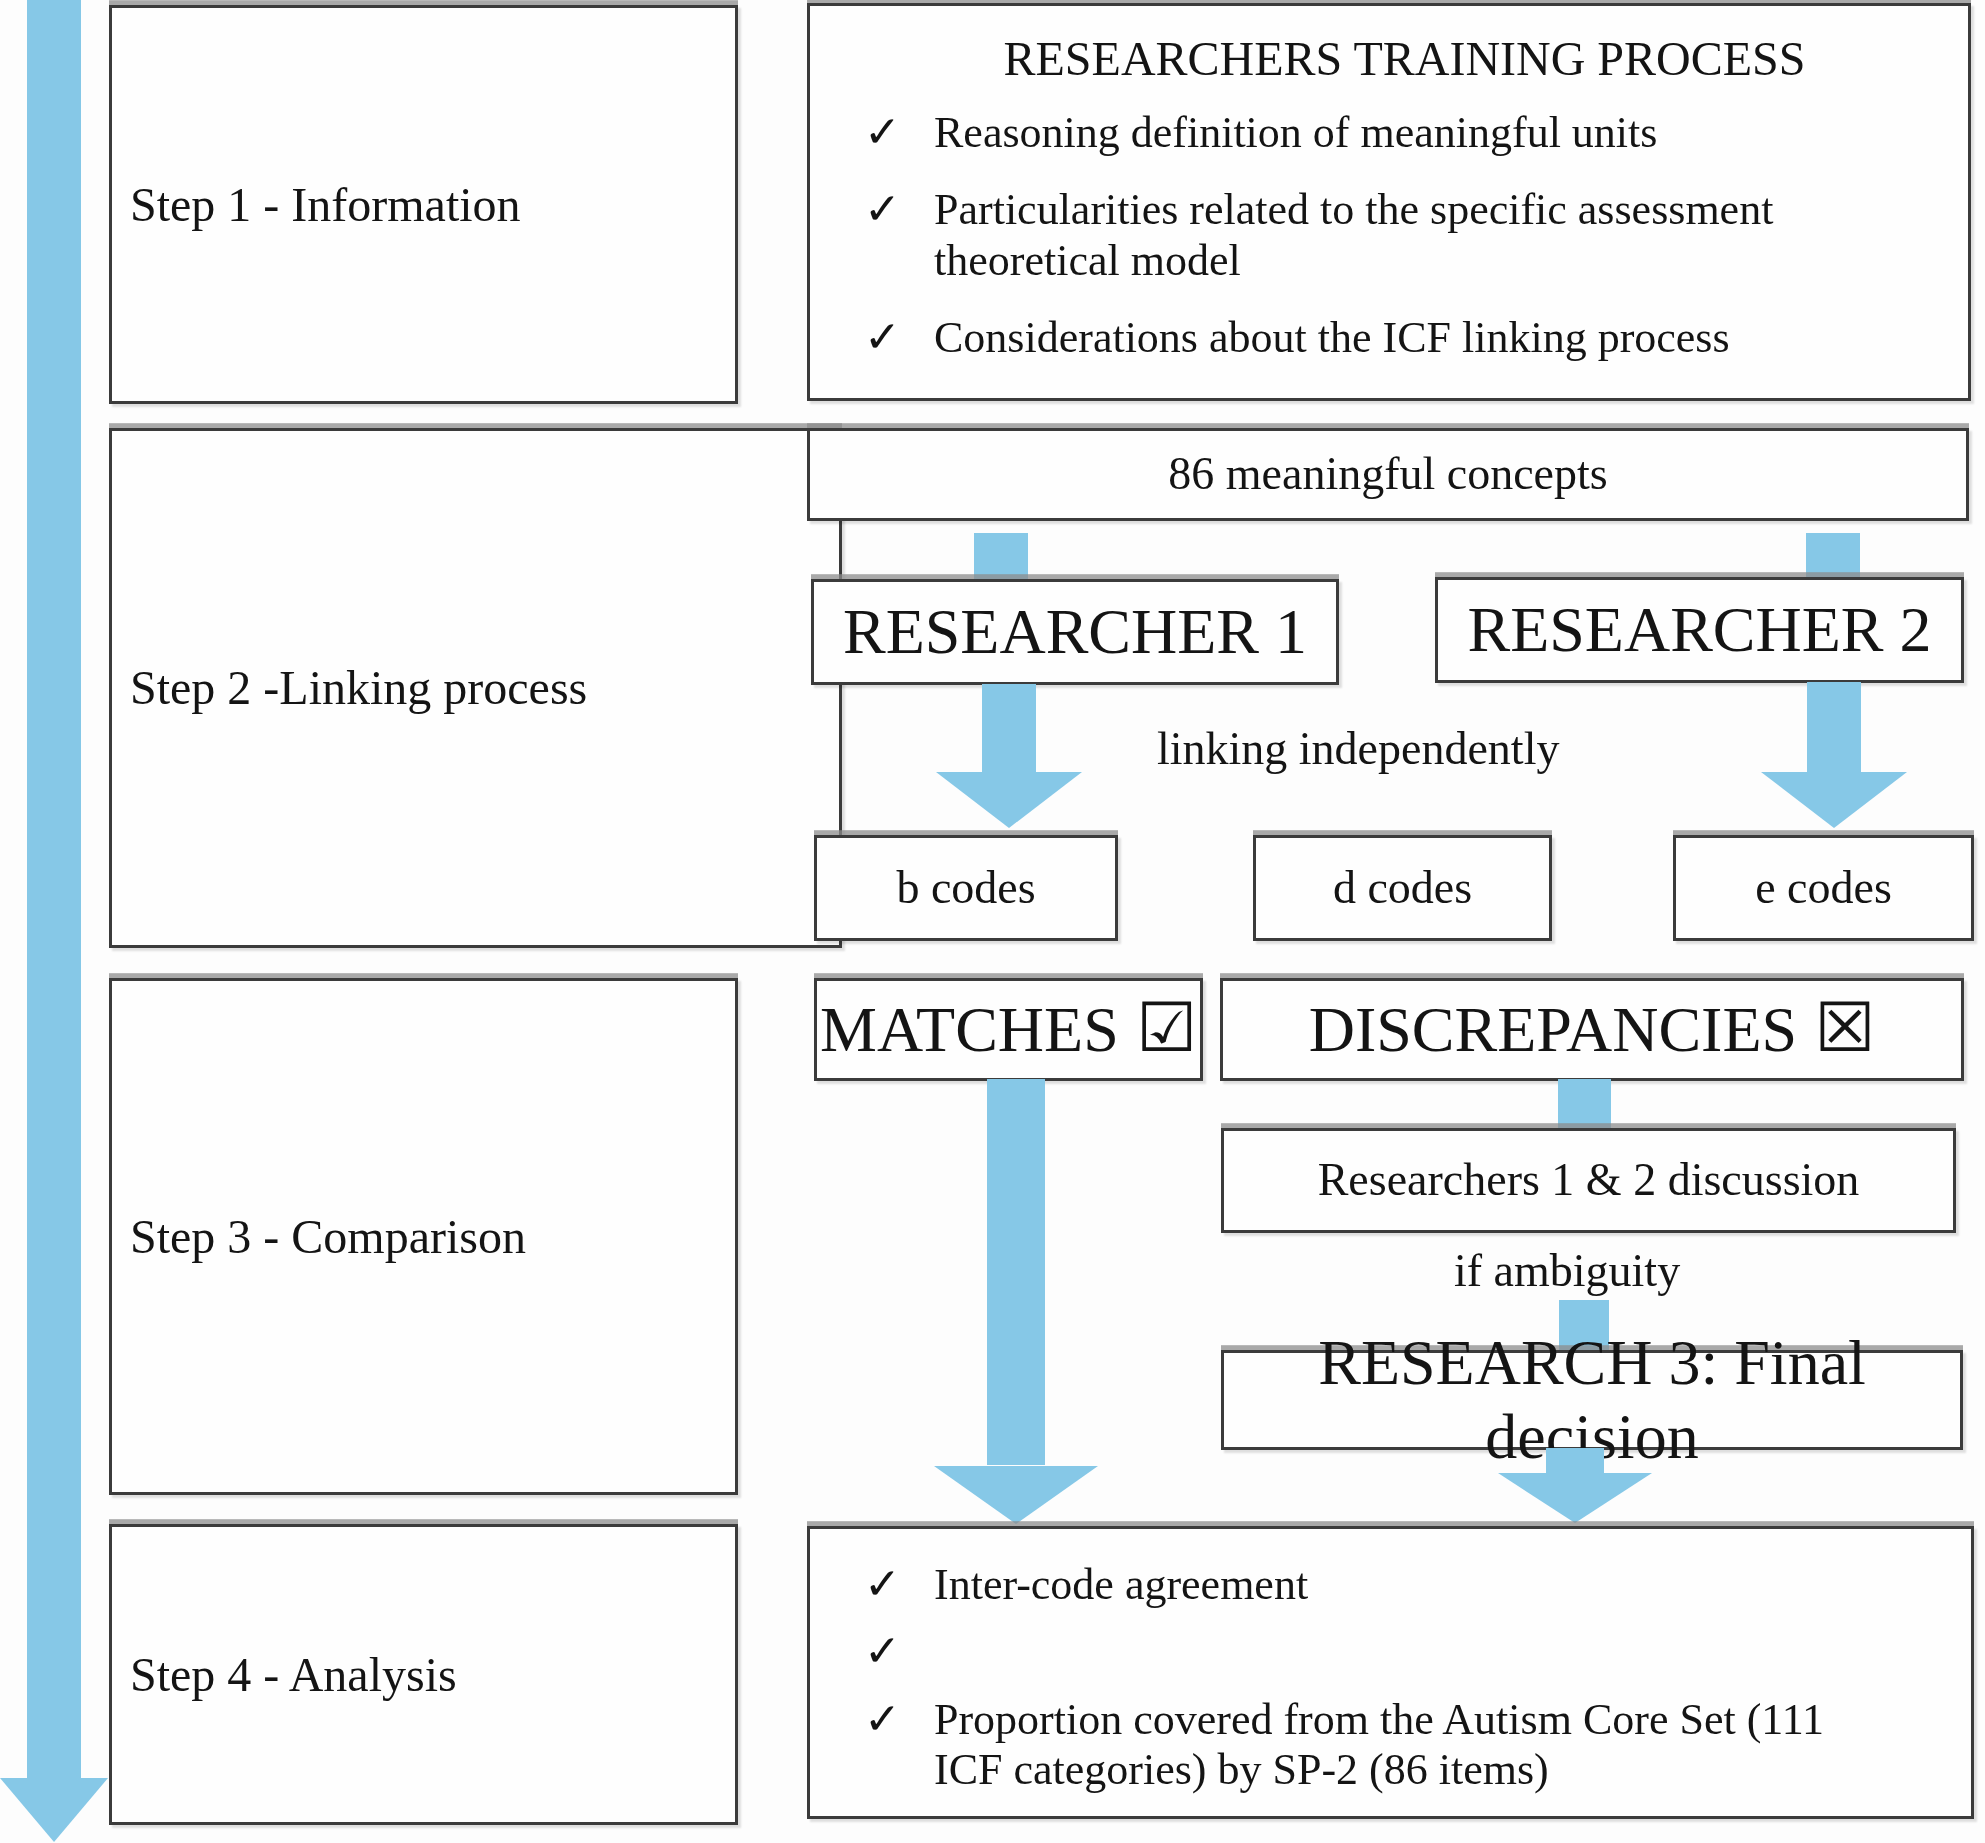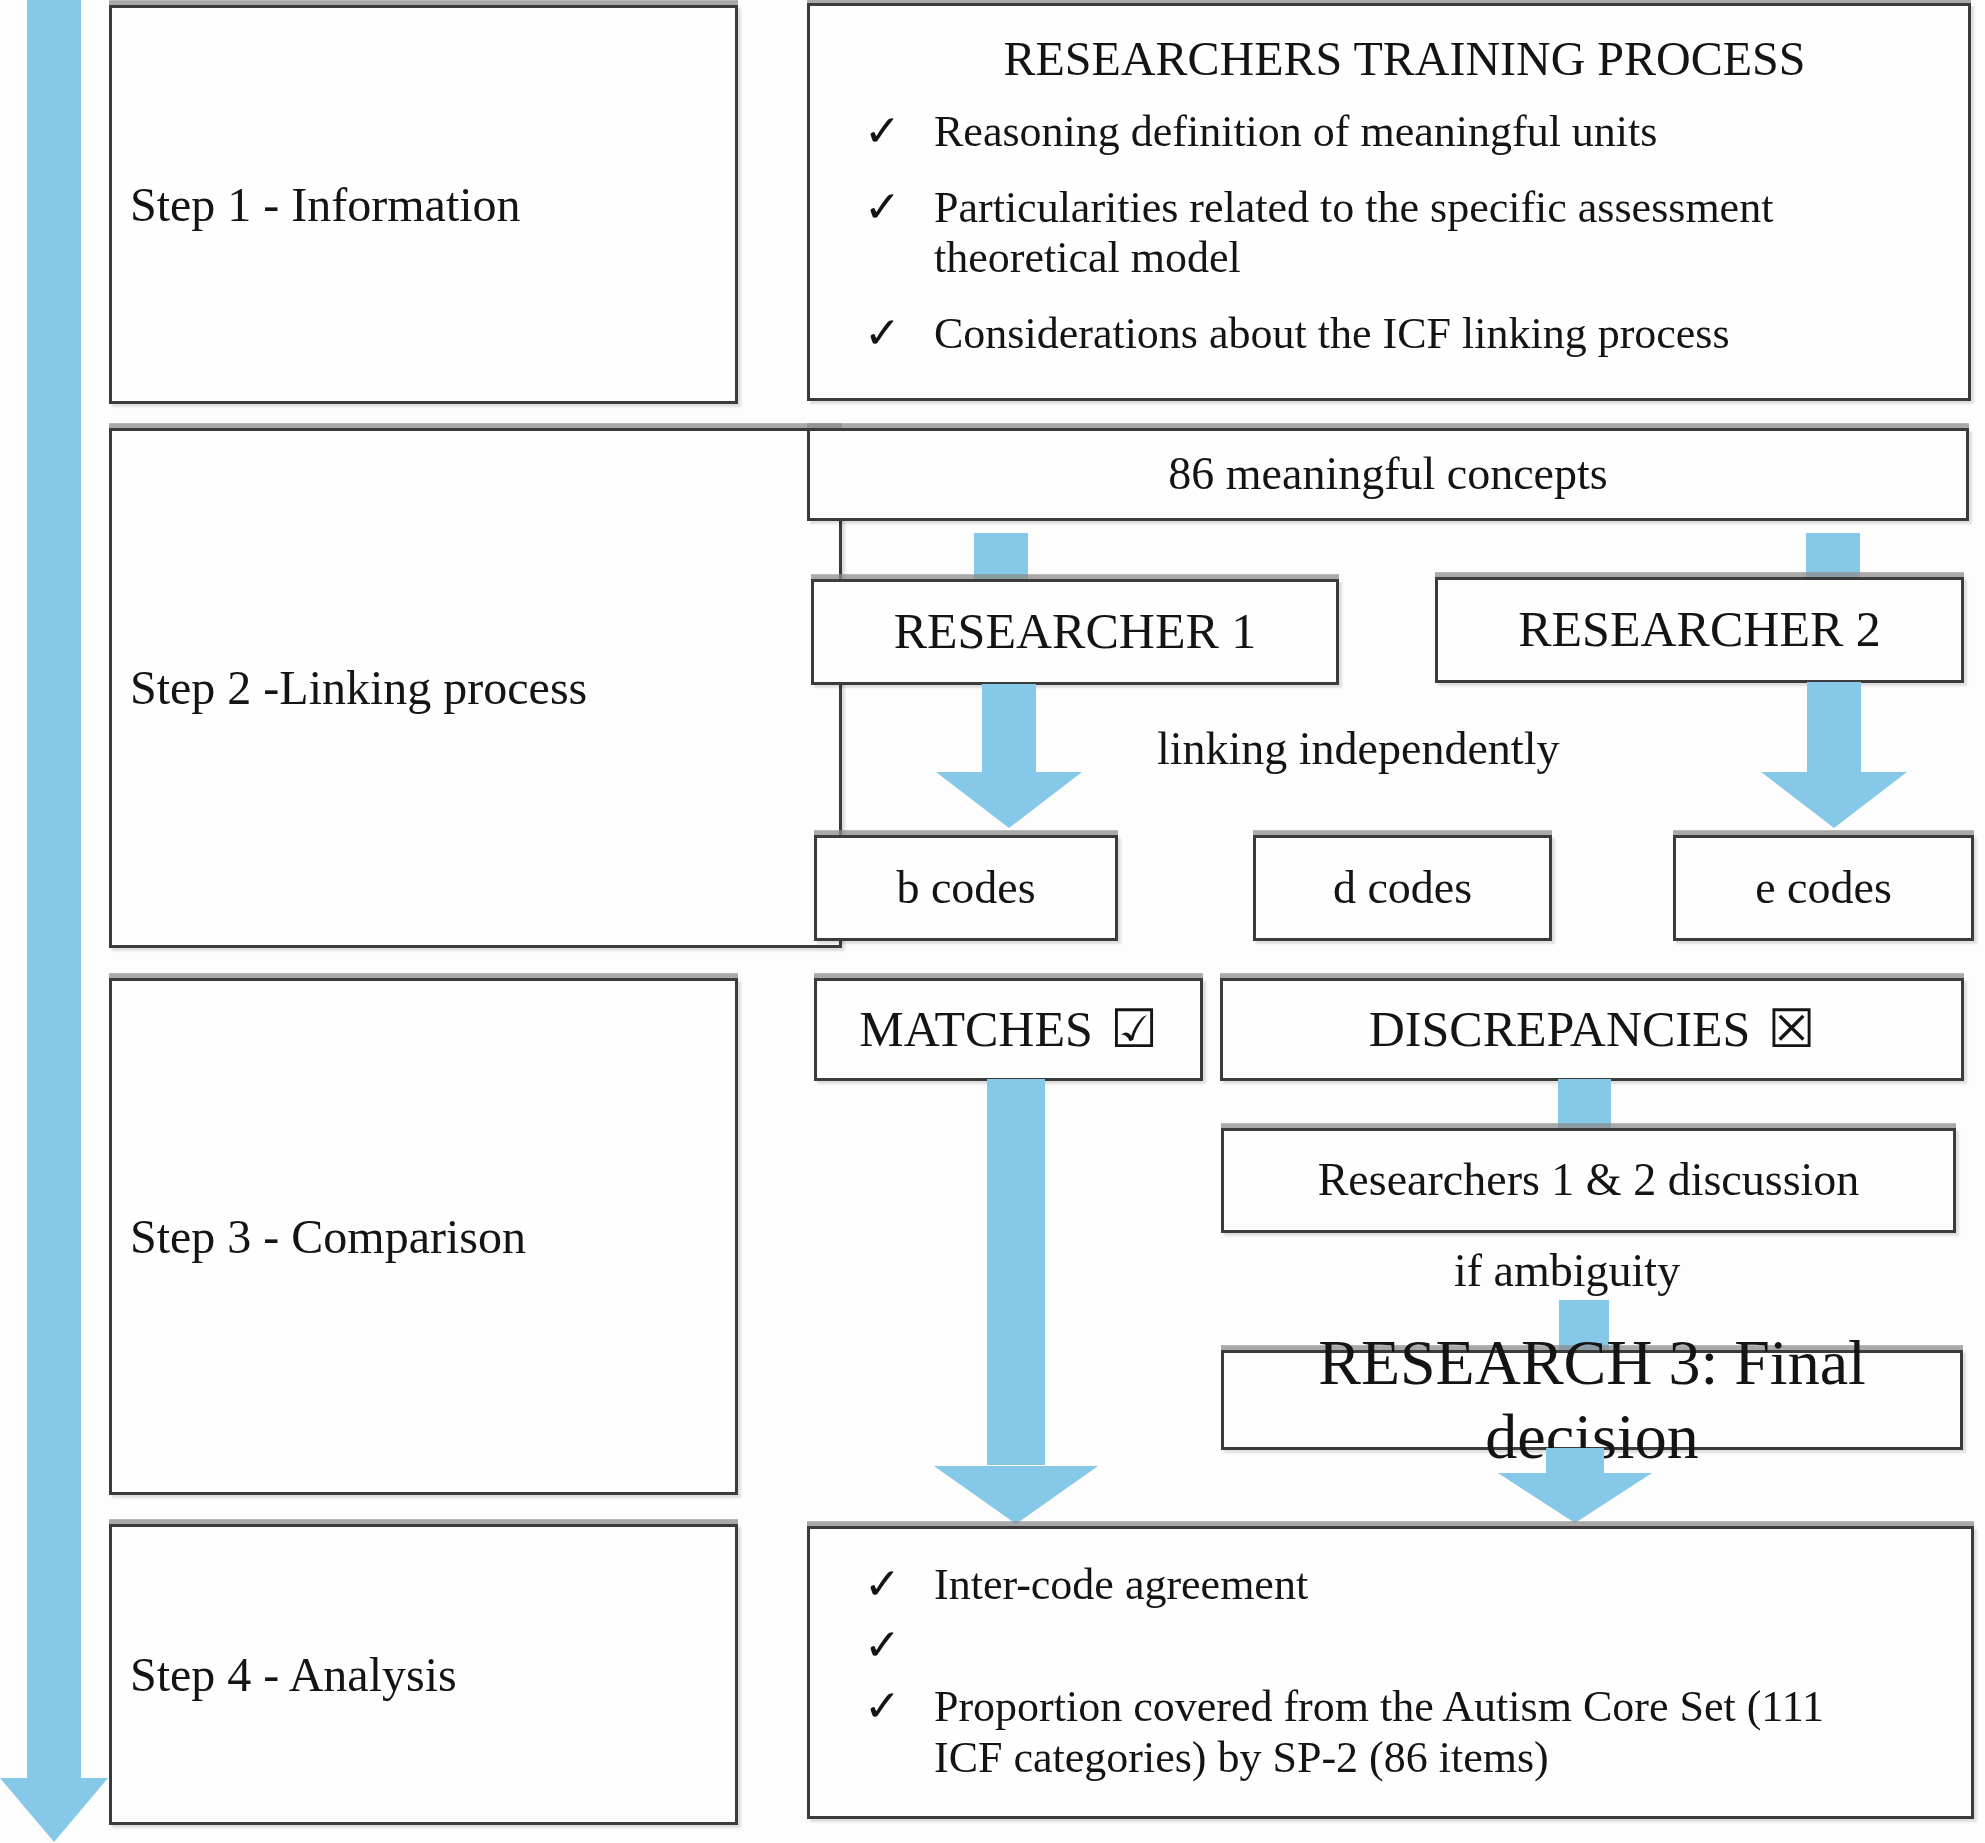--- a/index.html
+++ b/index.html
@@ -12,29 +12,29 @@
   .box{
     position:absolute; background:#fefefe; border:3.9px solid var(--border);
     box-shadow:0 -4.8px 0 rgba(140,140,140,.75), 2.9px 2.9px 1.9px rgba(0,0,0,.12);
     display:flex; align-items:center; justify-content:center;
     font-size:46px; line-height:1.15; box-sizing:border-box; text-align:center;
   }
   .step-box{ justify-content:flex-start; padding-left:18px; font-size:48px; text-align:left;}
   .shaft{ position:absolute; background:var(--blue); }
   .head{ position:absolute; width:0; height:0; border-style:solid; border-color:var(--blue) transparent transparent transparent; }
   .free-label{ position:absolute; font-size:46px; white-space:nowrap; }
-  .list-box{ flex-direction:column; align-items:flex-start; justify-content:flex-start; text-align:left;font-family:Liberation Serif, serif; }
+  .list-box{ flex-direction:column; align-items:flex-start; justify-content:space-between; text-align:left;font-family:Liberation Serif, serif; }
   .box-title{ width:100%; text-align:center; font-size:48px; margin-bottom:21px; }
   .chk-row{ display:flex; align-items:flex-start; margin-bottom:25px; }
   .chk{ width:41px; flex:0 0 41px; margin-right:29px; font-size:44px; }
   .chk-txt{ font-size:44px; max-width:1023px; }
   .bottom-box .chk-row{ margin-bottom:10.6px; }
   .narrow{ max-width:927px; }
   .glyph{ font-size:1.06em; margin-left:17.4px; }
-  .caps{ font-size:50px; }
+  .caps{ font-size:64px; }
 </style>
 </head>
 <body>
 
 <div class="canvas">
 
   <div class="shaft" style="left:27px; top:0; width:54px; height:1778px;"></div>
   <div class="head" style="left:0; top:1778px; border-width:64px 54px 0 54px;"></div>
 
   <div class="box step-box" style="left:109px; top:4.8px; width:629px; height:399px;">

